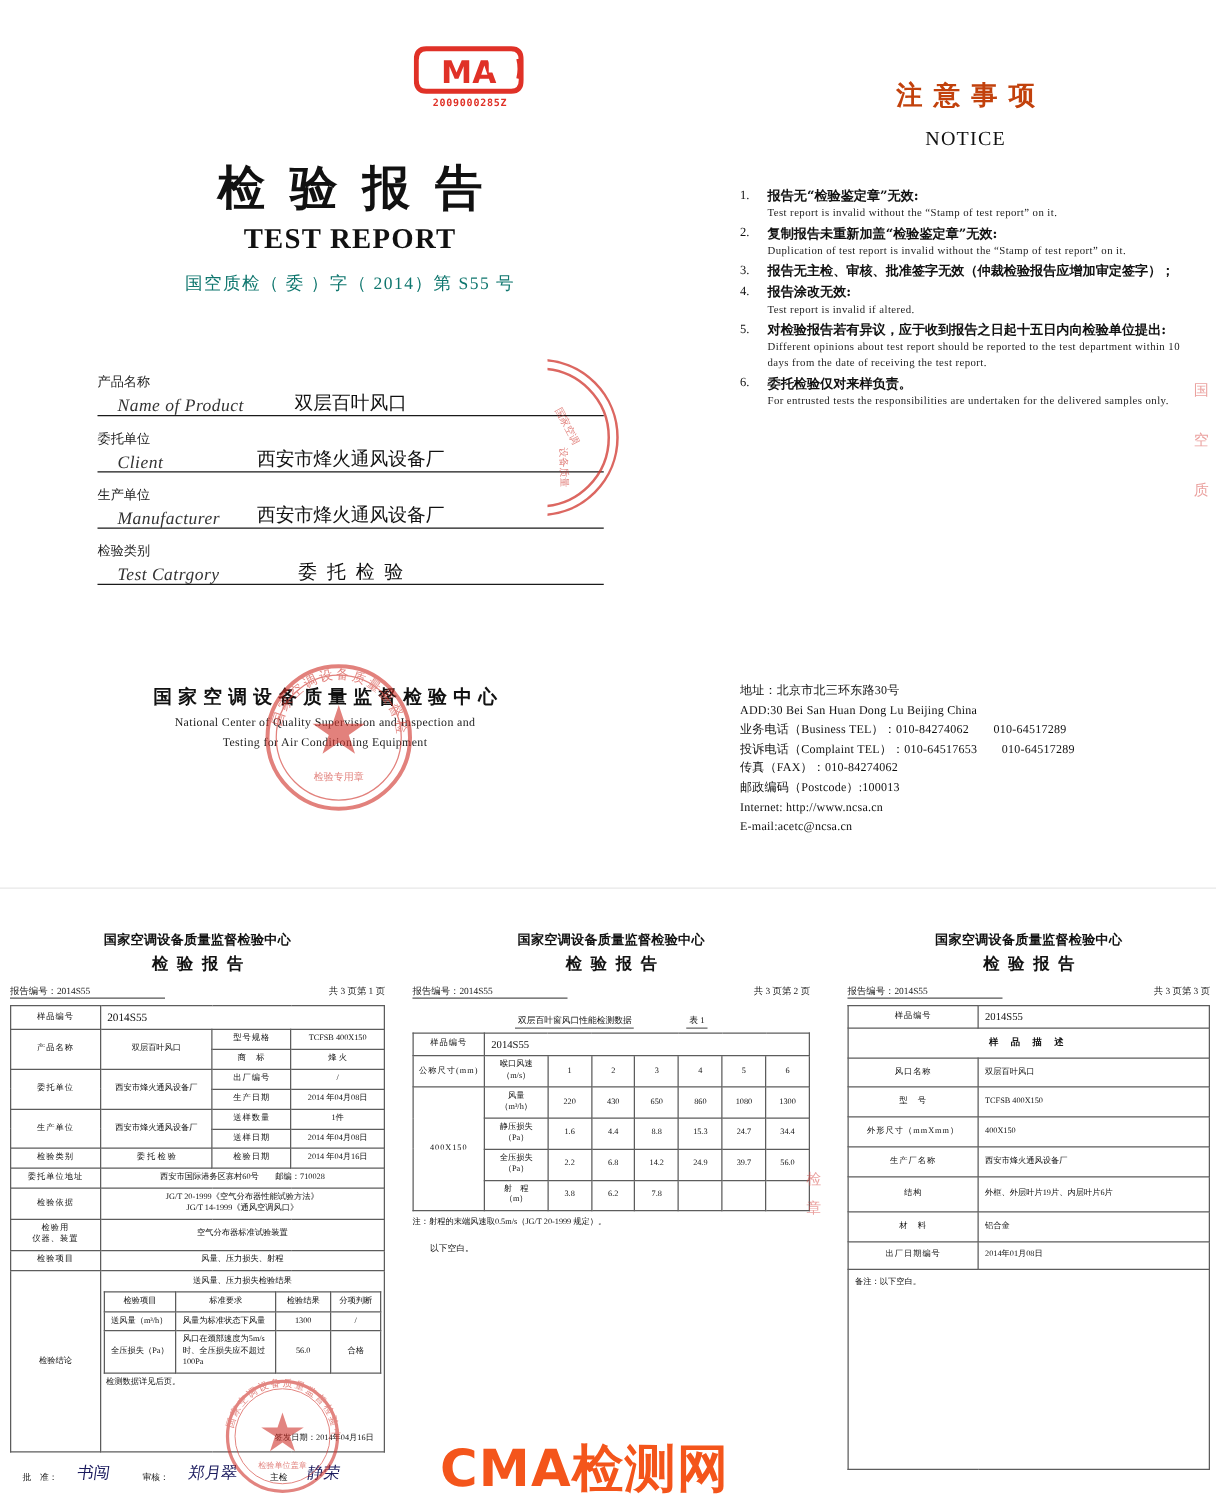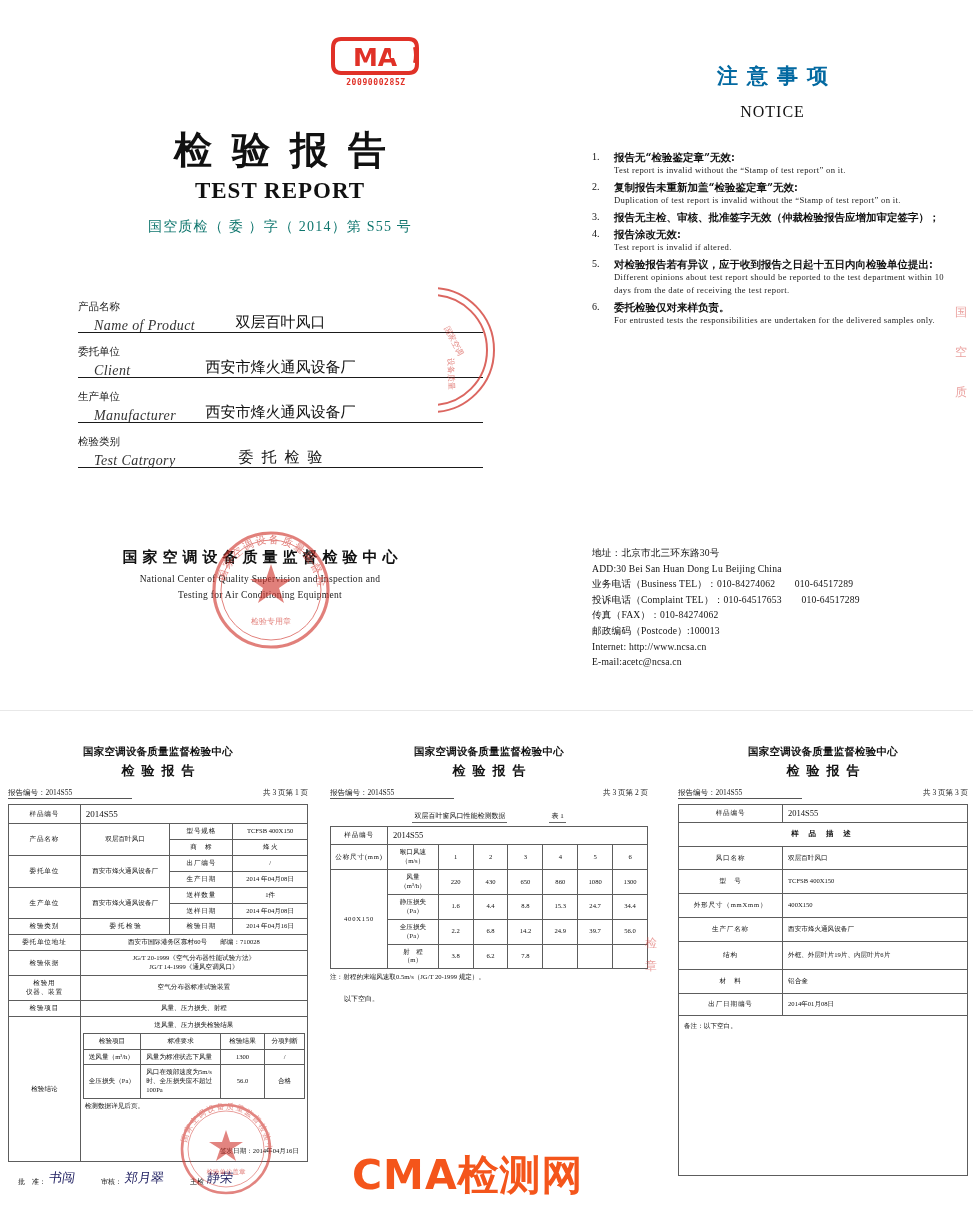--- a/index.html
+++ b/index.html
@@ -41,21 +41,21 @@
   
   #center-name{position:absolute;left:55px;top:548px;width:410px;text-align:center;}
   #center-name .cn{font-size:15px;font-weight:bold;letter-spacing:5px;text-indent:5px;color:#111;
                    font-family:"DejaVu Serif",serif;}
   #center-name .en1{font-size:9.5px;margin-top:7px;letter-spacing:.3px;color:#222;}
   #center-name .en2{font-size:9.5px;margin-top:6px;letter-spacing:.3px;color:#222;}
 
   
   #notice-title-cn{position:absolute;left:600px;top:62px;width:345px;text-align:center;
     font-size:21px;font-weight:bold;letter-spacing:9px;text-indent:9px;
-    font-family:"DejaVu Serif",serif;color:#0369a1;}
+    font-family:"DejaVu Serif",serif;color:#c2410c;}
   #notice-title-en{position:absolute;left:600px;top:103px;width:345px;text-align:center;
     font-size:16px;letter-spacing:1px;color:#111;}
   #notice-list{position:absolute;left:592px;top:150px;width:352px;}
   .n-item{display:flex;margin-bottom:3px;}
   .n-num{width:22px;flex:none;font-size:10px;text-align:left;padding-top:1px;color:#111;}
   .n-body{flex:1;}
   .n-cn{font-size:10.5px;font-weight:bold;line-height:14px;color:#111;
         font-family:"DejaVu Serif",serif;}
   .n-en{font-size:8.6px;line-height:13px;color:#222;text-align:justify;letter-spacing:.35px;
         font-family:"Liberation Serif",serif;}
@@ -95,21 +95,21 @@
   table.doc td.lft{text-align:left;padding-left:5px;}
   .subtitle-row{text-align:center;font-size:7.5px;letter-spacing:4px;font-weight:bold;}
 
   .t2-caption{display:flex;justify-content:center;gap:42px;font-size:7px;margin-top:12px;color:#111;}
   .t2-caption .cap{border-bottom:1px solid #666;padding:0 2px 1px;}
   .t-note{font-size:6.6px;margin-top:4px;color:#111;}
   .t-blank{font-size:7px;margin-top:12px;margin-left:14px;color:#111;}
 
   .sign-row{display:flex;gap:26px;font-size:7px;margin-top:7px;padding-left:10px;
             align-items:flex-end;color:#111;}
-  .sign-row .sg{display:flex;align-items:flex-end;gap:3px;}
+  .sign-row .sg{display:flex;align-items:flex-end;gap:16px;}
   .sign-row .hw{font-size:13px;font-family:"DejaVu Serif",serif;color:#1b1b5e;
                 transform:skewX(-8deg);}
   .issue-date{text-align:right;font-size:6.6px;padding:4px 6px 3px 0;color:#111;}
 
   
   #cma-watermark{position:absolute;left:352px;top:1148px;font-size:41px;font-weight:bold;
     color:#f4551b;letter-spacing:1px;font-family:"DejaVu Sans","Liberation Sans",sans-serif;}
 </style>
 </head>
 <body>

